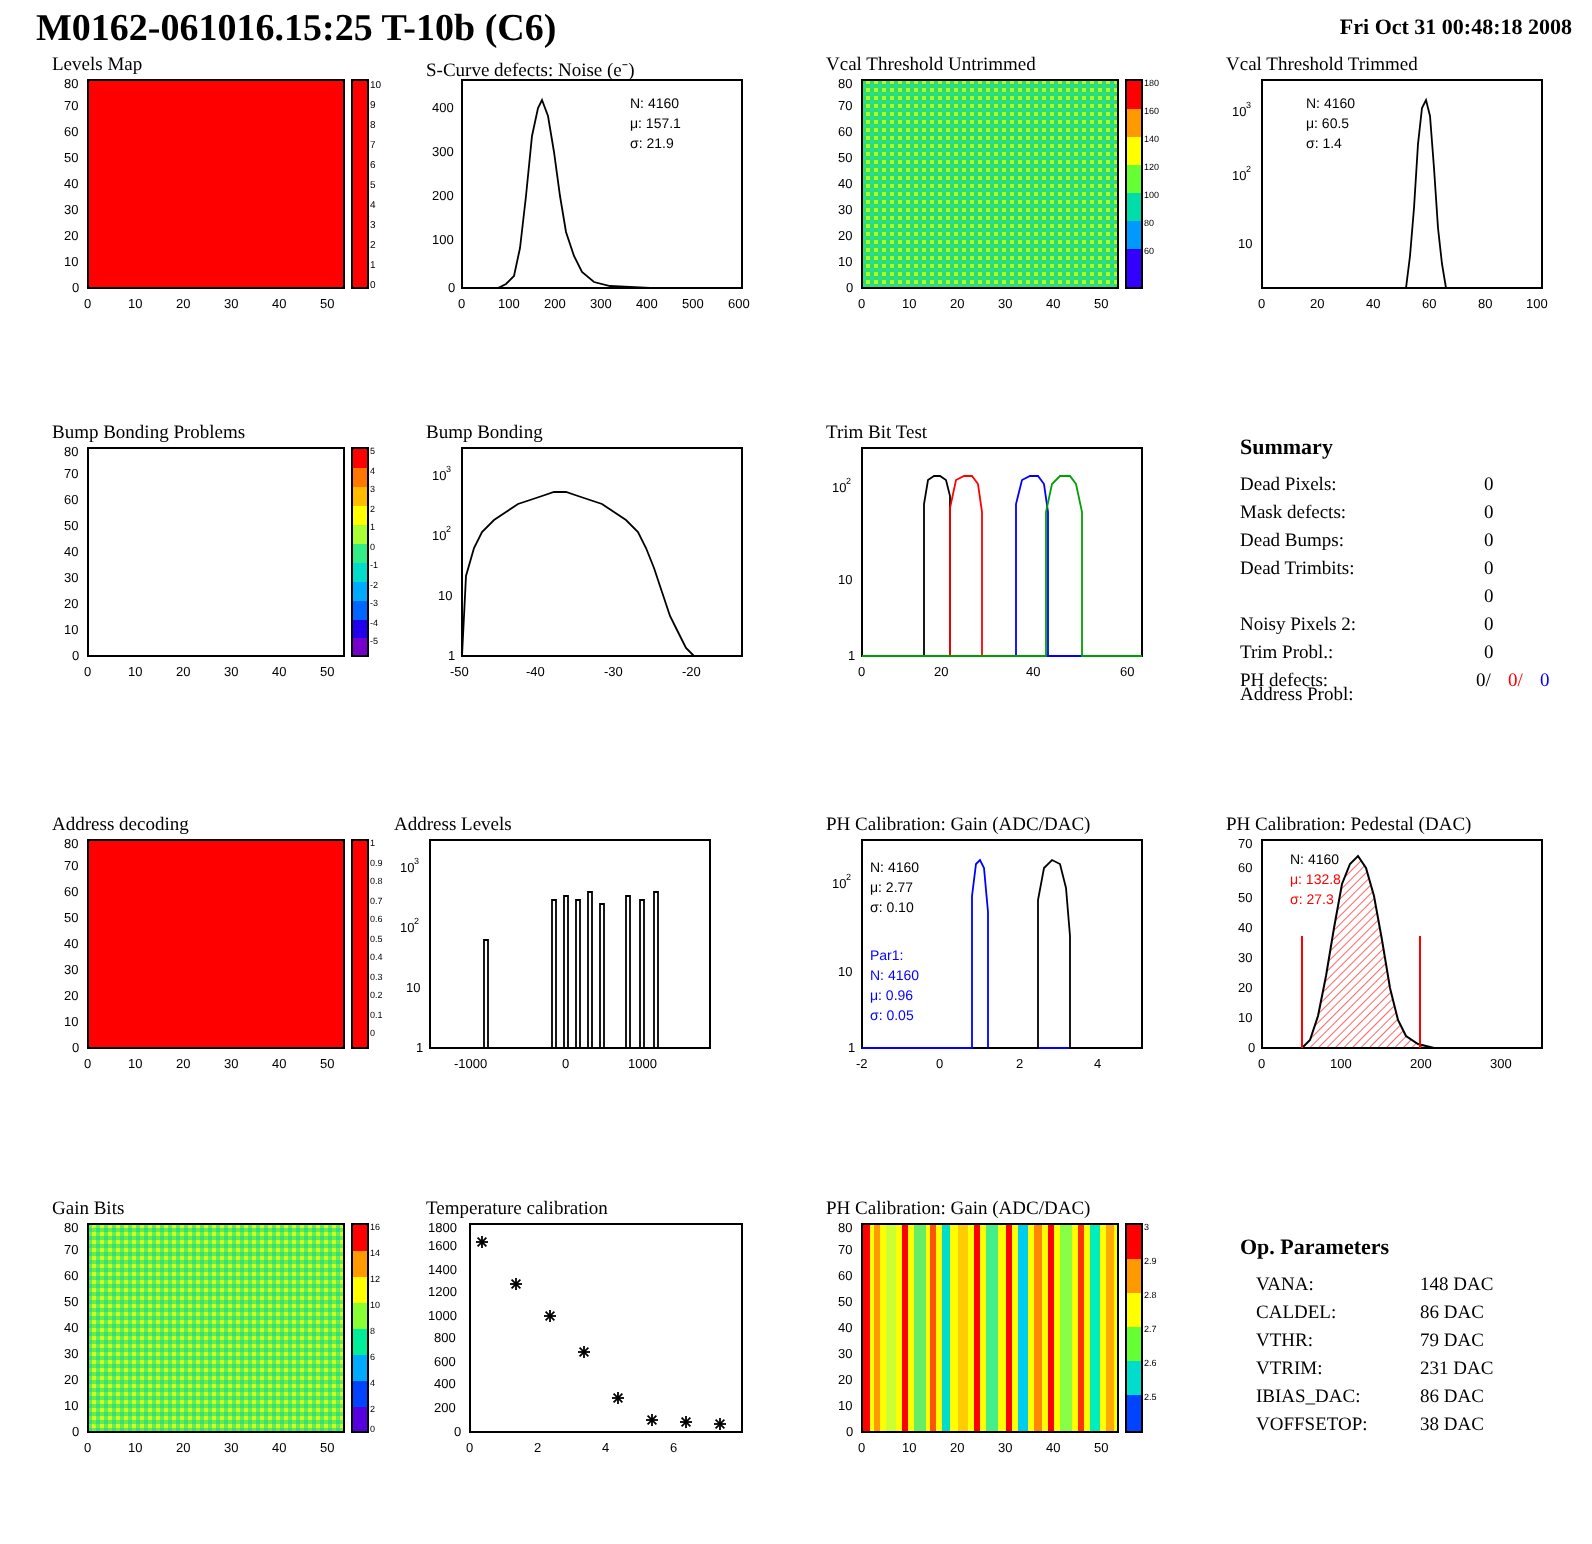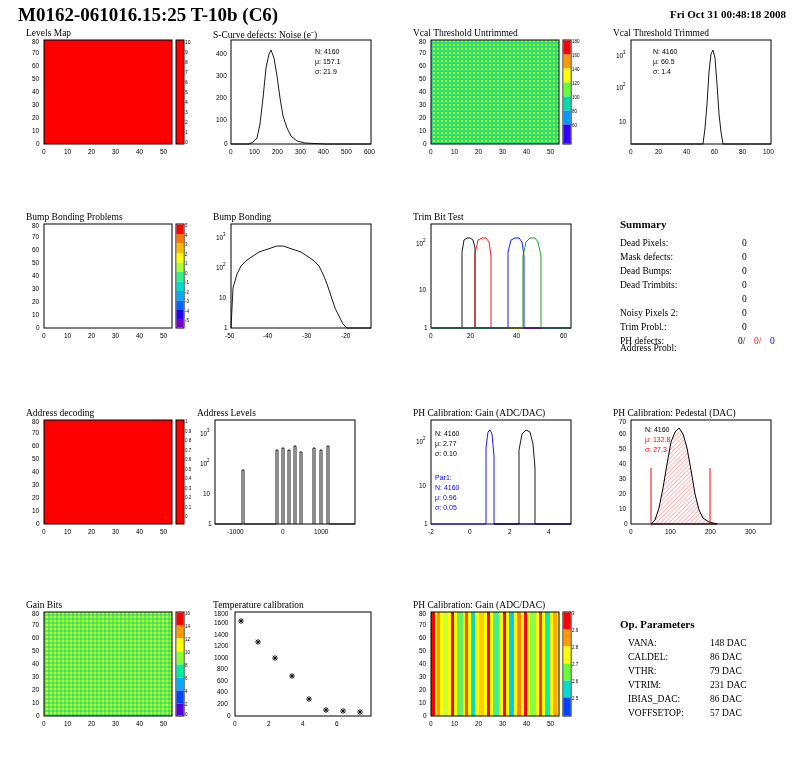--- a/index.html
+++ b/index.html
@@ -594,14 +594,14 @@
   <div class="opval" style="left:100px;top:20px;">148 DAC</div>
   <div class="oprow" style="left:18px;top:34px;">CALDEL:</div>
   <div class="opval" style="left:100px;top:34px;">86 DAC</div>
   <div class="oprow" style="left:18px;top:48px;">VTHR:</div>
   <div class="opval" style="left:100px;top:48px;">79 DAC</div>
   <div class="oprow" style="left:18px;top:62px;">VTRIM:</div>
   <div class="opval" style="left:100px;top:62px;">231 DAC</div>
   <div class="oprow" style="left:18px;top:76px;">IBIAS_DAC:</div>
   <div class="opval" style="left:100px;top:76px;">86 DAC</div>
   <div class="oprow" style="left:18px;top:90px;">VOFFSETOP:</div>
-  <div class="opval" style="left:100px;top:90px;">57 DAC</div>
+  <div class="opval" style="left:100px;top:90px;">38 DAC</div>
 </div>
 
 </body></html>

